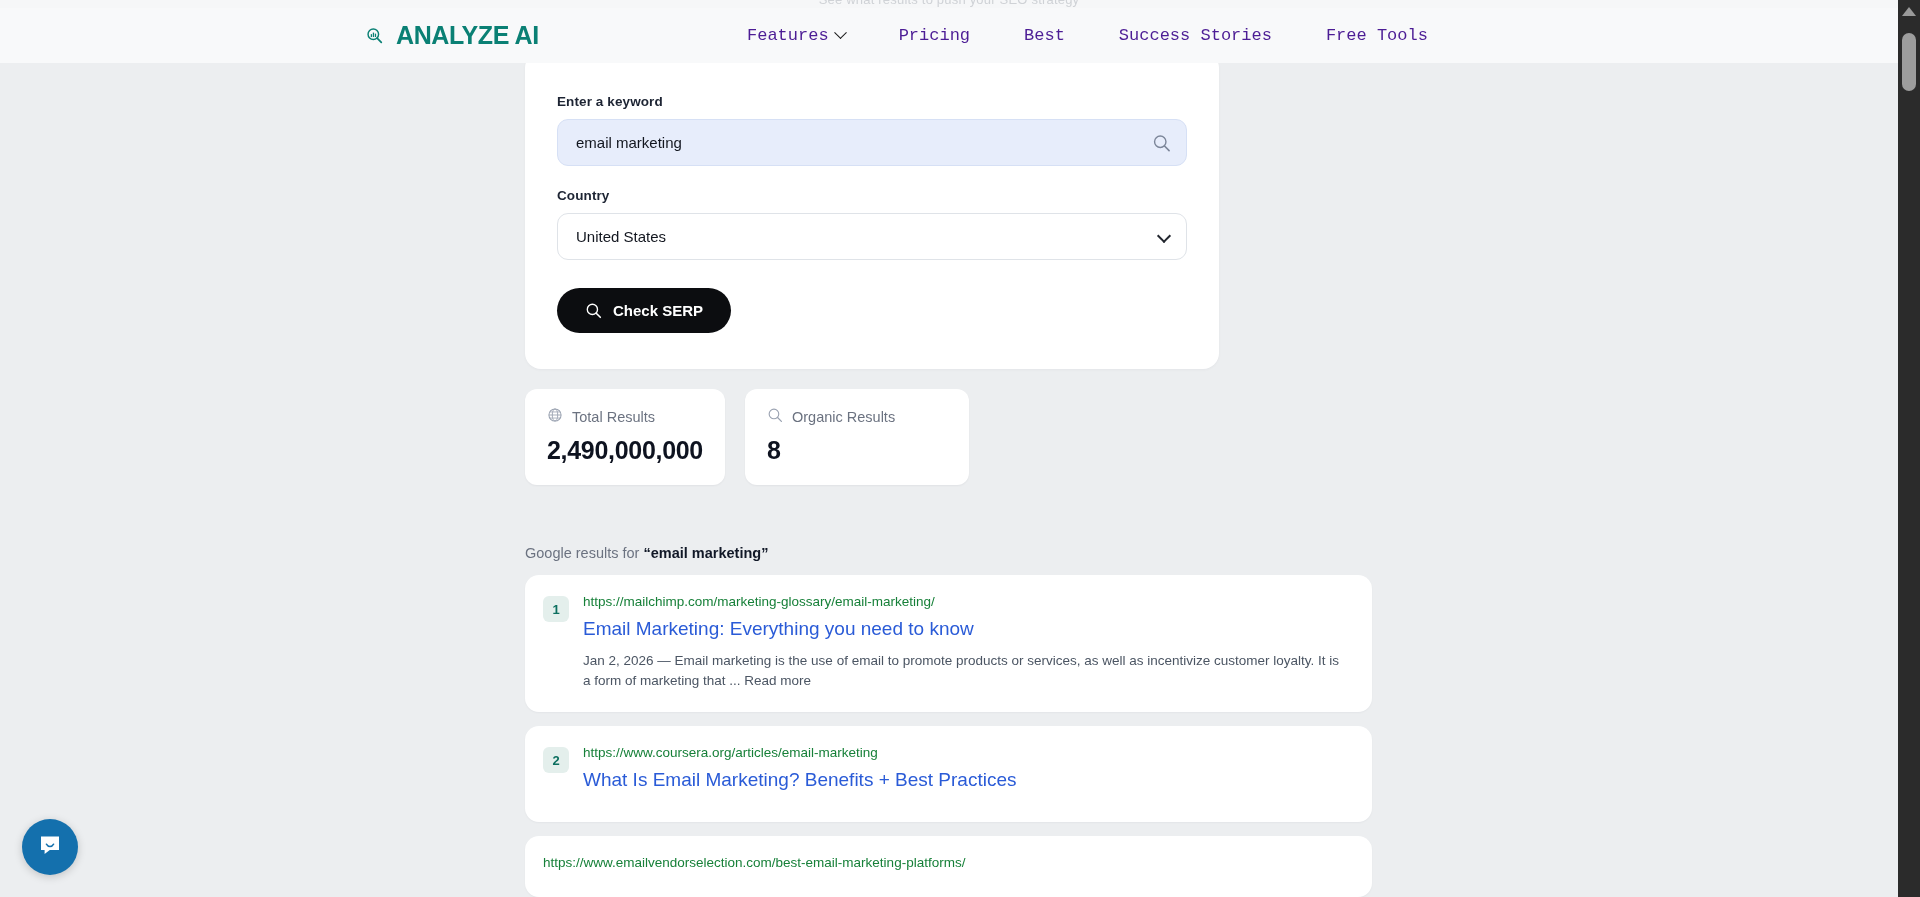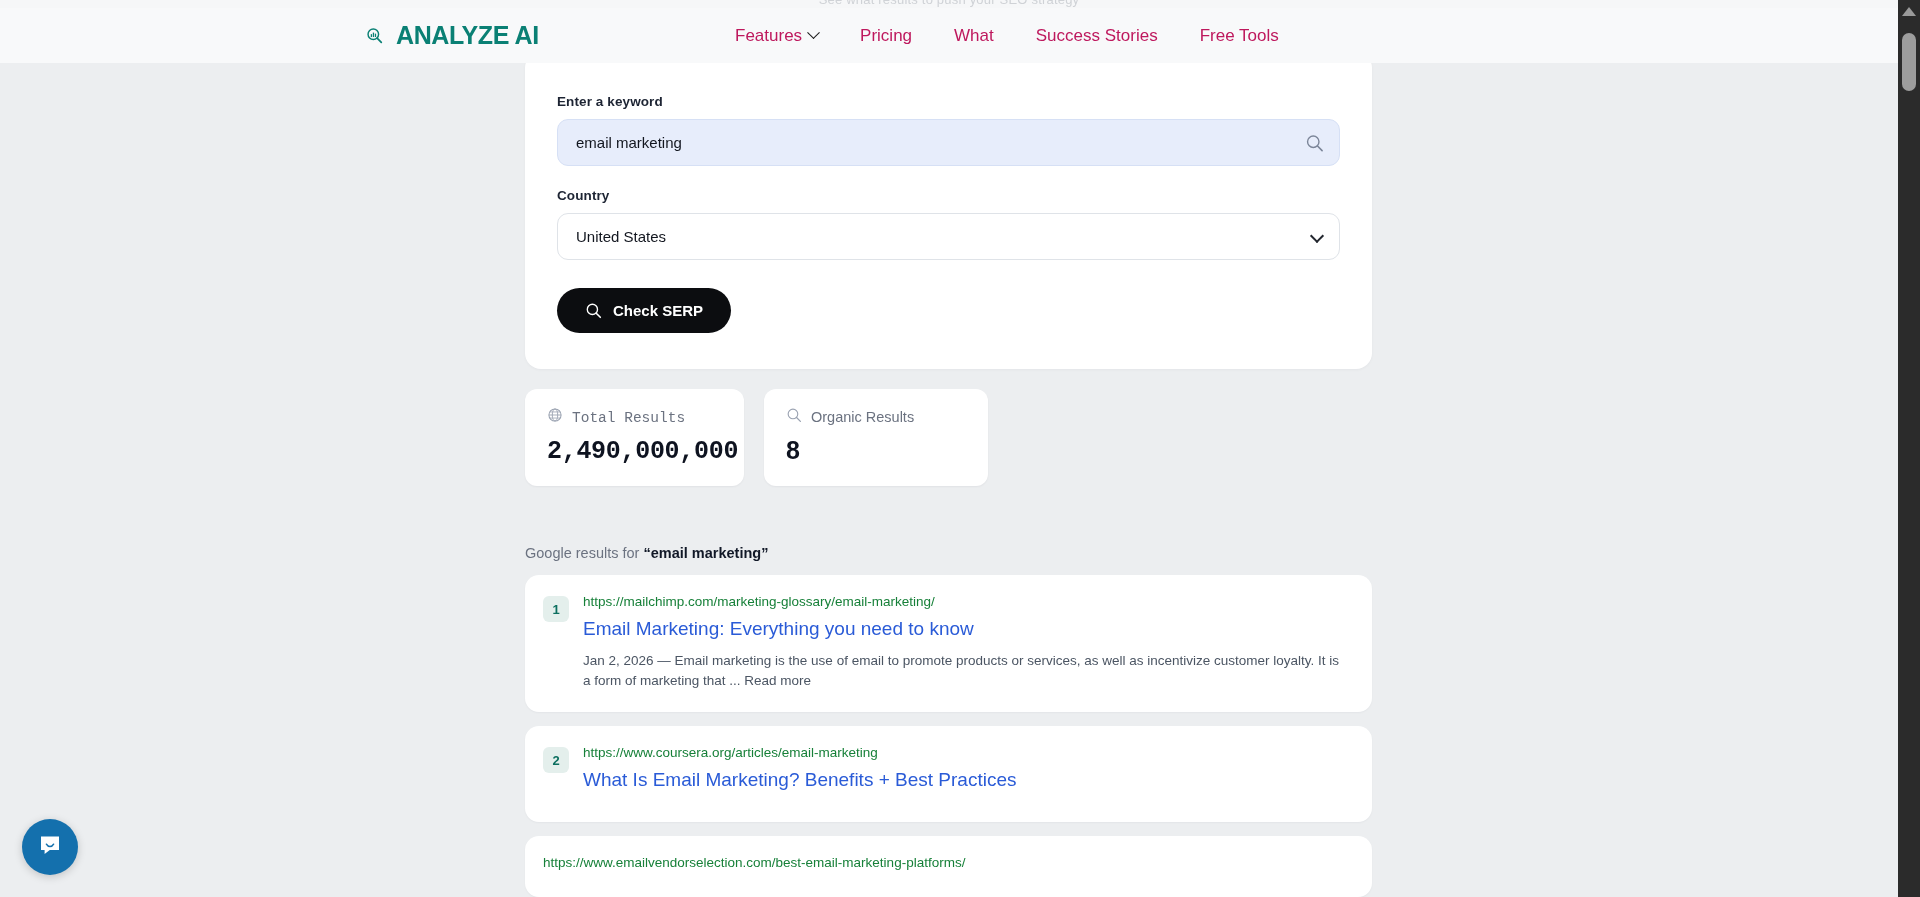--- a/index.html
+++ b/index.html
@@ -96,28 +96,29 @@
     line-height: 1;
   }
   .nav {
     position: absolute;
     left: 735px;
     display: flex;
     align-items: center;
     gap: 42px;
   }
   .nav-item {
-    font-family: Liberation Sans, sans-serif;
+    font-family: Liberation Mono, monospace;
     font-size: 17px;
-    color: #be185d;
+    color: #4c1d95;
     cursor: pointer;
     display: flex;
     align-items: center;
     gap: 7px;
     white-space: nowrap;
+    margin-left: 12px;
   }
   .chev {
     display: inline-block;
     width: 9px; height: 9px;
     border-right: 1.6px solid #1b1b1b;
     border-bottom: 1.6px solid #1b1b1b;
     transform: rotate(45deg) translate(-2px,-2px);
   }
   .auth {
     position: absolute;
@@ -157,21 +158,21 @@
     width: 1898px;
     height: 842px;
     background: #eceef0;
   }
 
   
   .search-card {
     position: absolute;
     top: -3px;
     left: 525px;
-    width: 847px;
+    width: 694px;
     background: #ffffff;
     border-radius: 16px;
     padding: 42px 32px 36px 32px;
     box-shadow: 0 1px 3px rgba(16,24,40,0.04);
   }
   .field-label {
     font-size: 13.5px;
     font-weight: 700;
     color: #1d2433;
     margin-bottom: 10px;
@@ -257,21 +258,21 @@
     left: 525px;
     display: flex;
     gap: 20px;
   }
   .stat-card {
     background: #ffffff;
     border-radius: 12px;
     padding: 18px 22px 20px 22px;
     box-shadow: 0 1px 2px rgba(16,24,40,0.05);
   }
-  .stat-card.total { width: 219px; font-family: Liberation Mono, monospace; }
+  .stat-card.total { width: 200px; }
   .stat-card.organic { width: 224px; }
   .stat-head {
     display: flex;
     align-items: center;
     gap: 9px;
     margin-bottom: 9px;
   }
   .stat-label {
     font-size: 14.5px;
     color: #6b7280;
@@ -389,21 +390,21 @@
       </span>
       <span class="logo-text">ANALYZE AI</span>
     </div>
 
     <nav class="nav">
       <div class="nav-item">
         <span>Features</span>
         <i class="chev"></i>
       </div>
       <div class="nav-item">Pricing</div>
-      <div class="nav-item">What</div>
+      <div class="nav-item">Best</div>
       <div class="nav-item">Success Stories</div>
       <div class="nav-item">Free Tools</div>
     </nav>
 
   </div>
 
   <div class="content">
 
     <div class="search-card">
 

